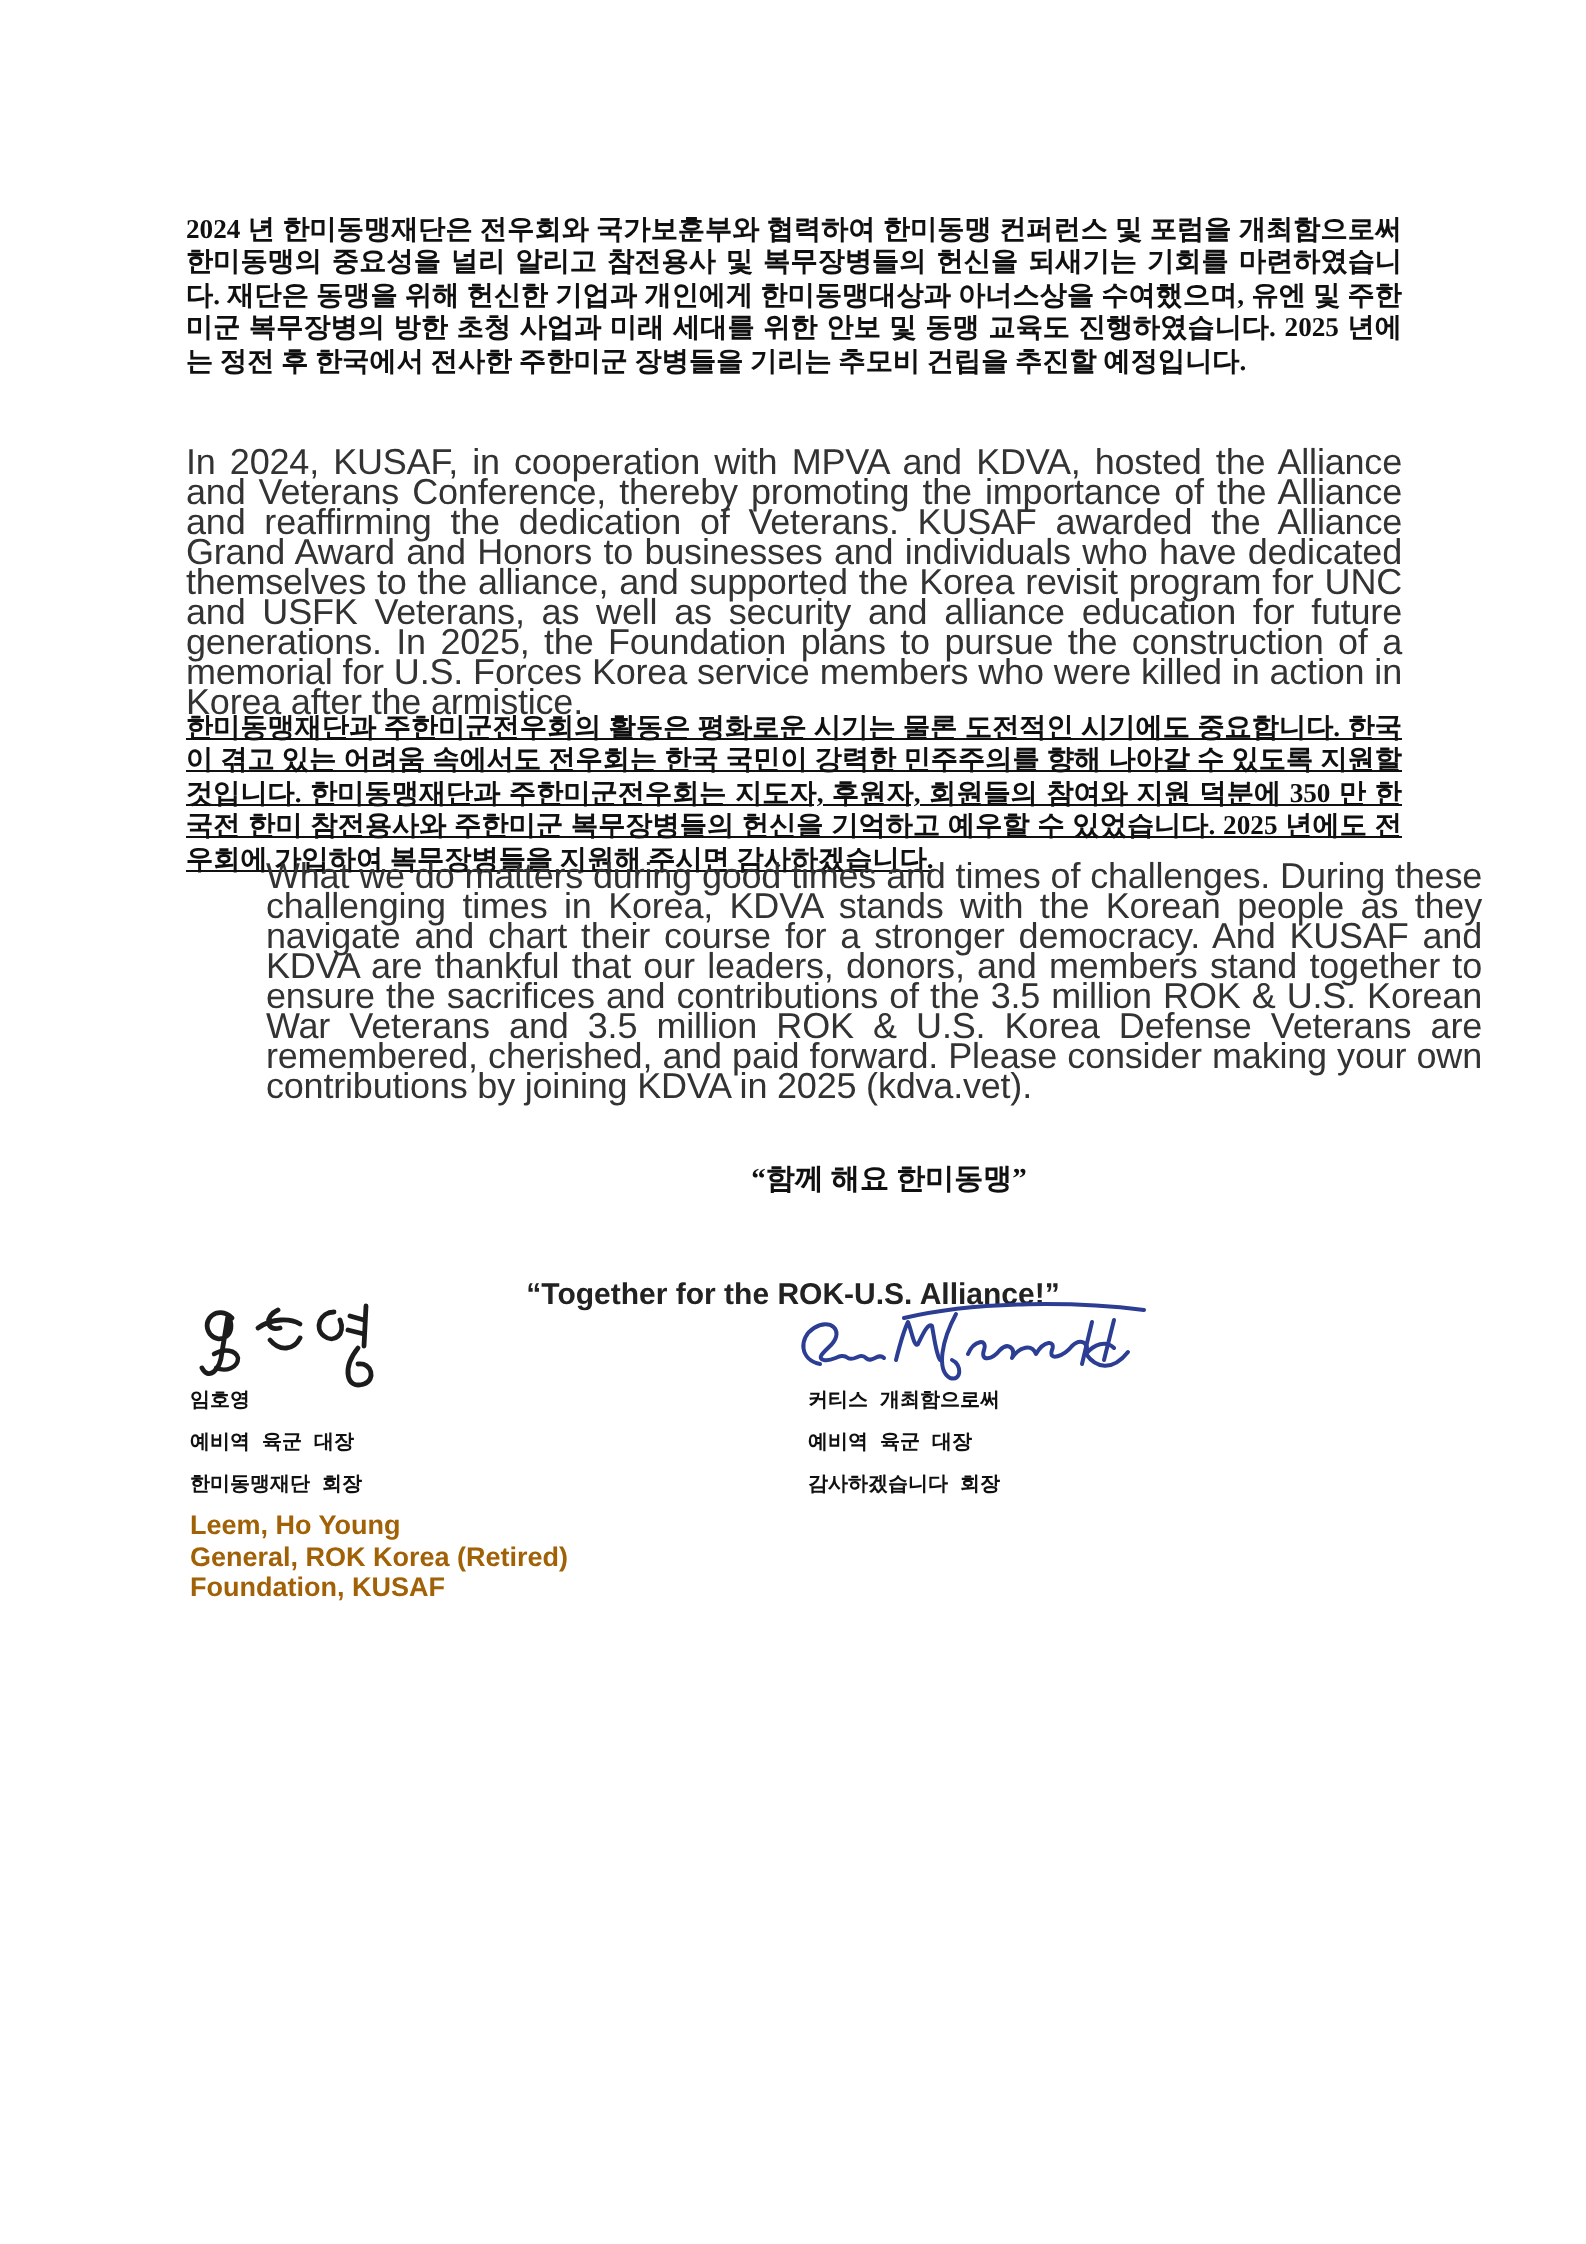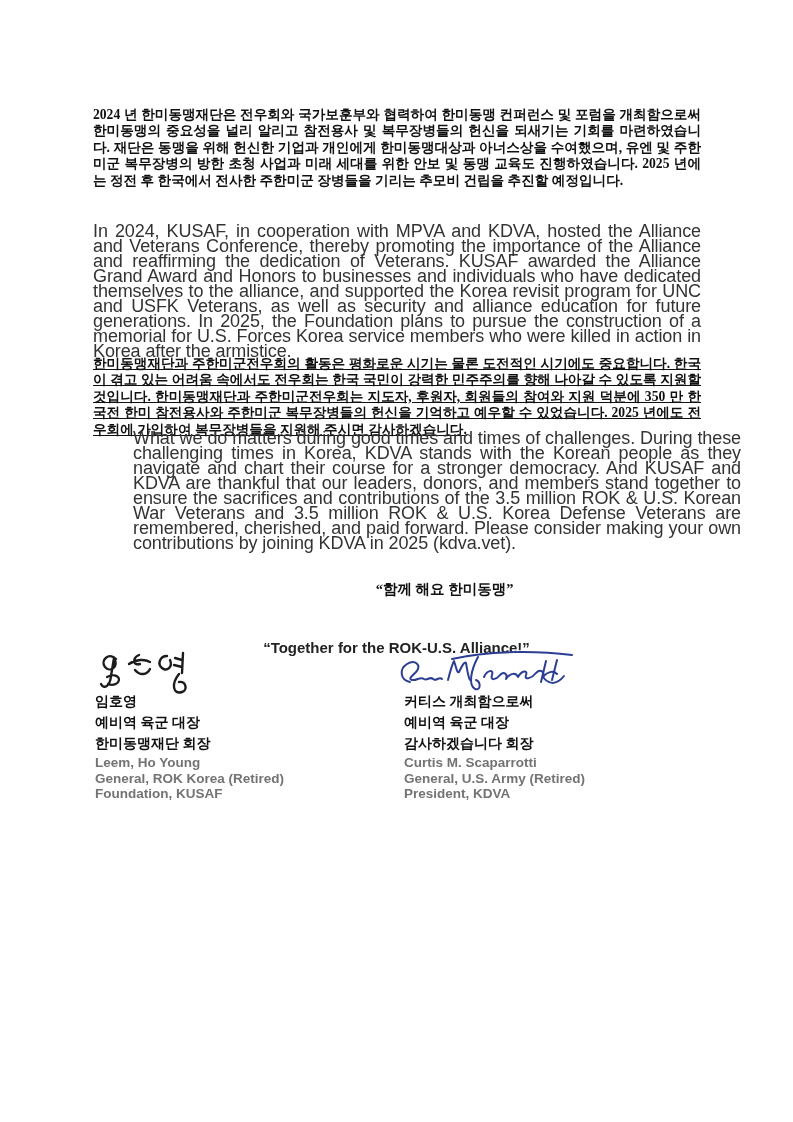--- a/index.html
+++ b/index.html
@@ -67,33 +67,33 @@
   }
   .sig-col.left  { left:95px; }
   .sig-col.right { left:404px; }
 
   .sig-handwriting { position:absolute; }
   .sig-col.left  .sig-handwriting { top:3px;  left:0px;   width:100px; height:52px; }
   .sig-col.right .sig-handwriting { top:1px;  left:-10px; width:185px; height:52px; }
 
   .ko-block {
     position:absolute; top:46px; left:0;
-    font-family:Liberation Serif, serif;
+    font-family:Liberation Mono, monospace;
     font-weight:700;
-    font-size:14px;
+    font-size:10px;
     line-height:21px;
     color:#101010;
     white-space:nowrap;
   }
   .en-block {
     position:absolute; top:110px; left:0;
     font-weight:700;
     font-size:13.5px;
     line-height:15.5px;
-    color:#737373;
+    color:#a16207;
     white-space:nowrap;
   }
   svg path { fill:none; stroke-linecap:round; stroke-linejoin:round; }
   .ink-black path { stroke:#1c1c1c; }
   .ink-blue  path { stroke:#2c3e94; }
 </style>
 </head>
 <body>
 
 <div class="page">
@@ -142,21 +142,16 @@
         <path d="M90 31 C93 24 100 23 98 29 C96 35 102 34 106 29 C110 25 114 28 112 33 C116 27 122 26 124 31 C128 24 134 24 132 29 C130 35 138 32 142 27 C146 23 151 25 149 31 C153 26 159 24 163 28" stroke-width="2"></path>
         <path d="M58 13 C96 4 146 5 178 9" stroke-width="2"></path>
         <path d="M152 15 L147 36 M163 14 L158 34" stroke-width="2"></path>
         <path d="M149 31 C154 38 162 40 170 30" stroke-width="2"></path>
       </svg>
       <div class="ko-block">
         <div>커티스 개최함으로써</div>
         <div>예비역 육군 대장</div>
         <div>감사하겠습니다 회장</div>
       </div>
-      <div class="en-block">
-        <div>Curtis M. Scaparrotti</div>
-        <div>General, U.S. Army (Retired)</div>
-        <div>President, KDVA</div>
-      </div>
     </div>
 
   </div>
 </div>
 
 </body></html>

